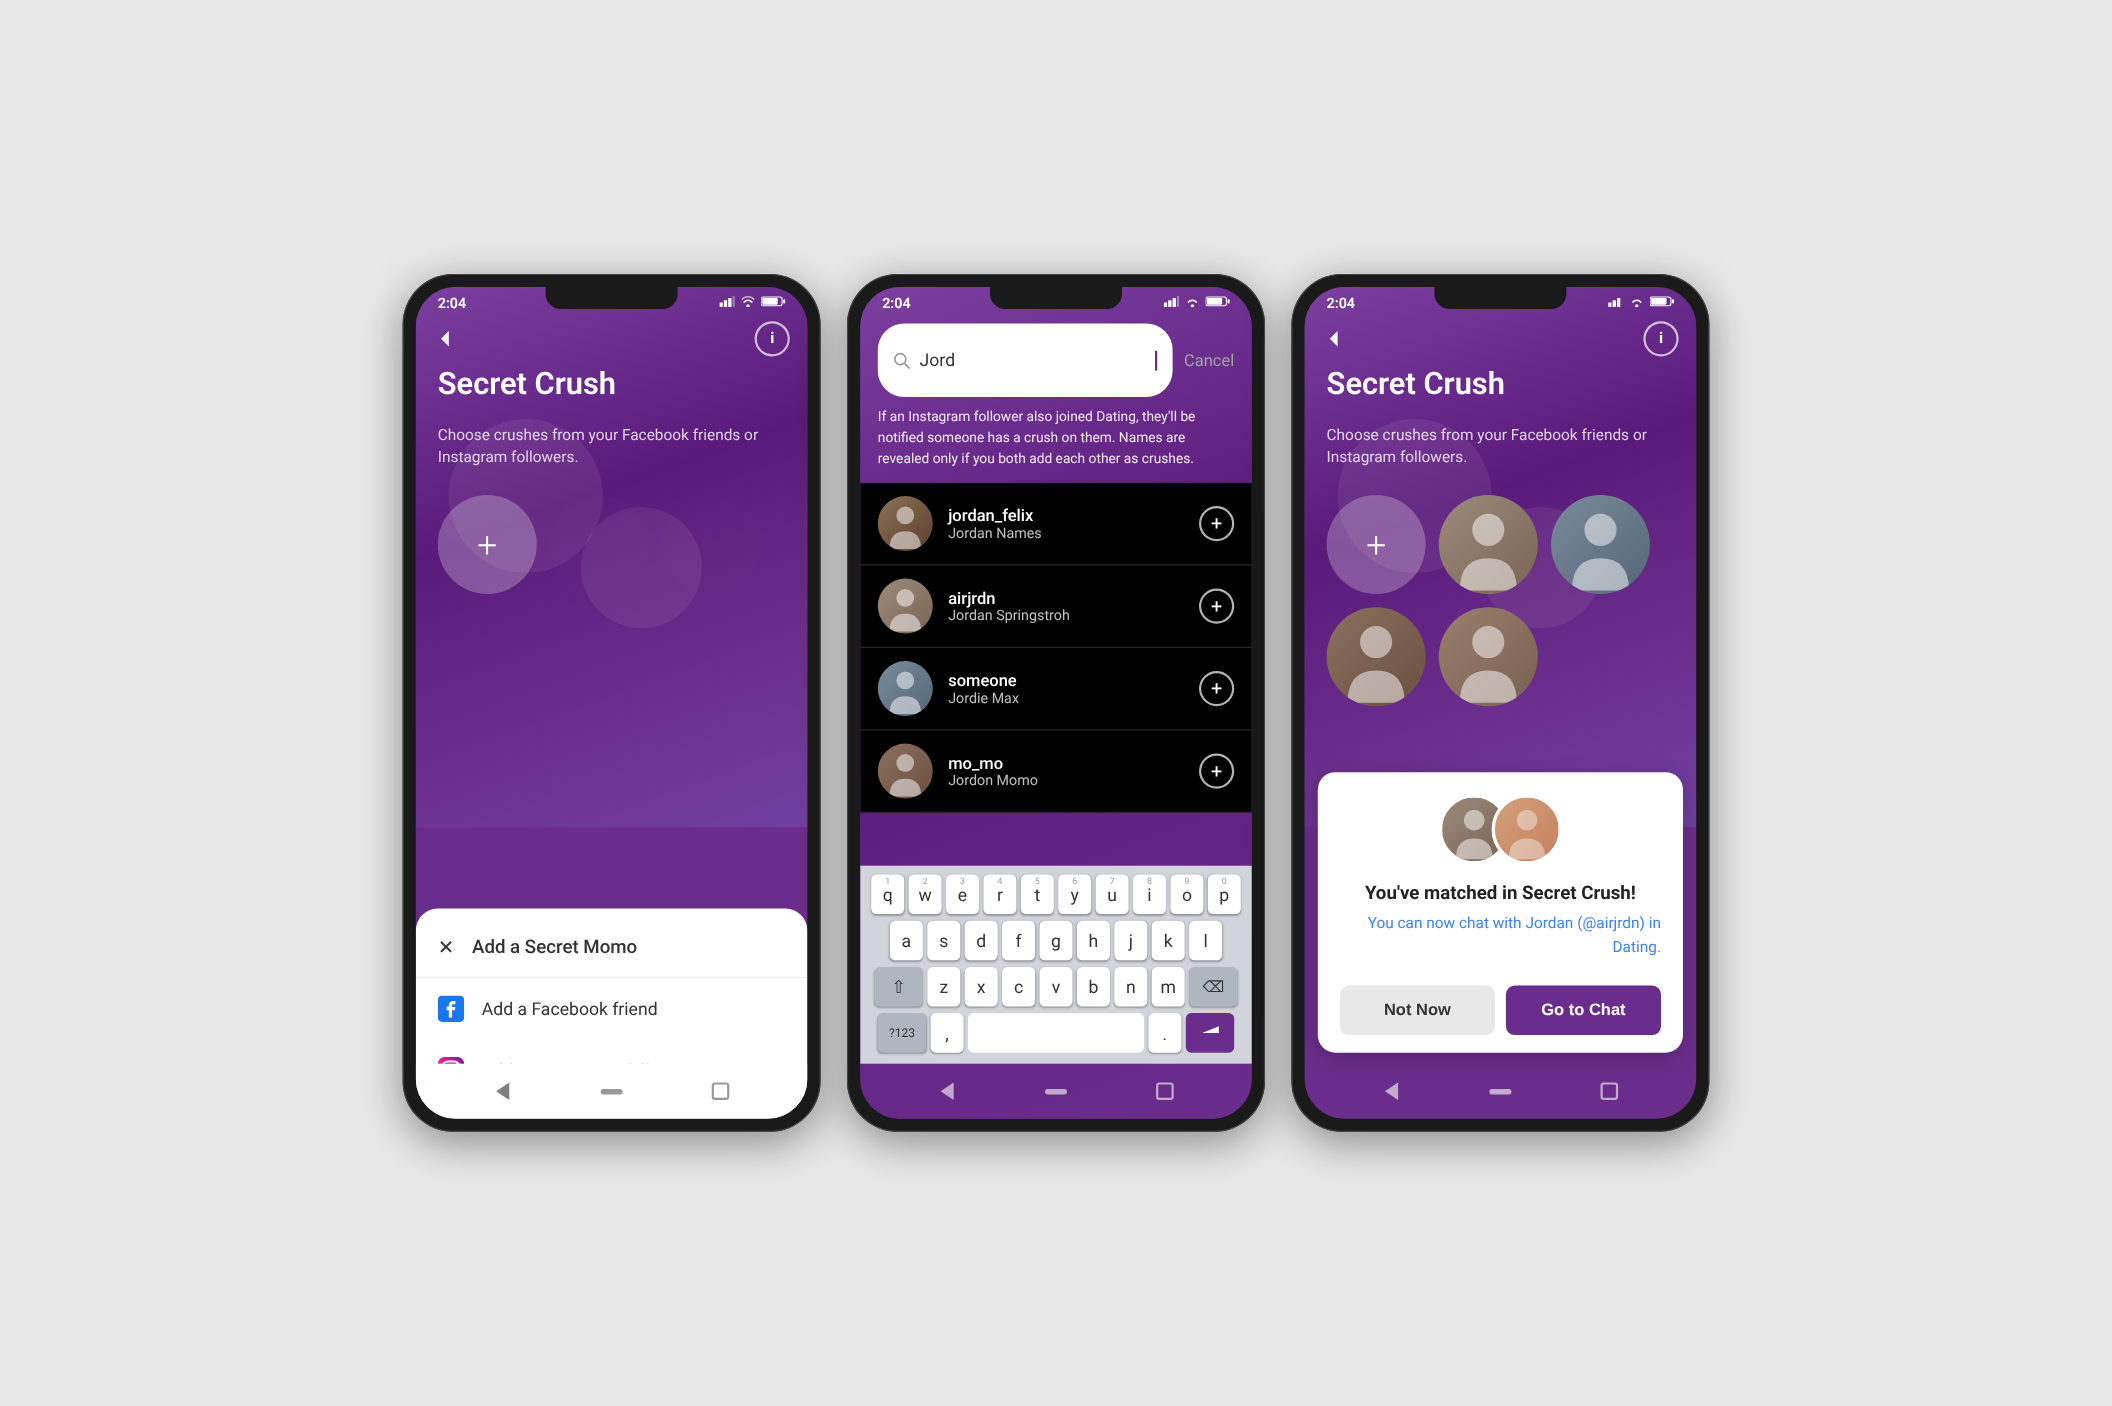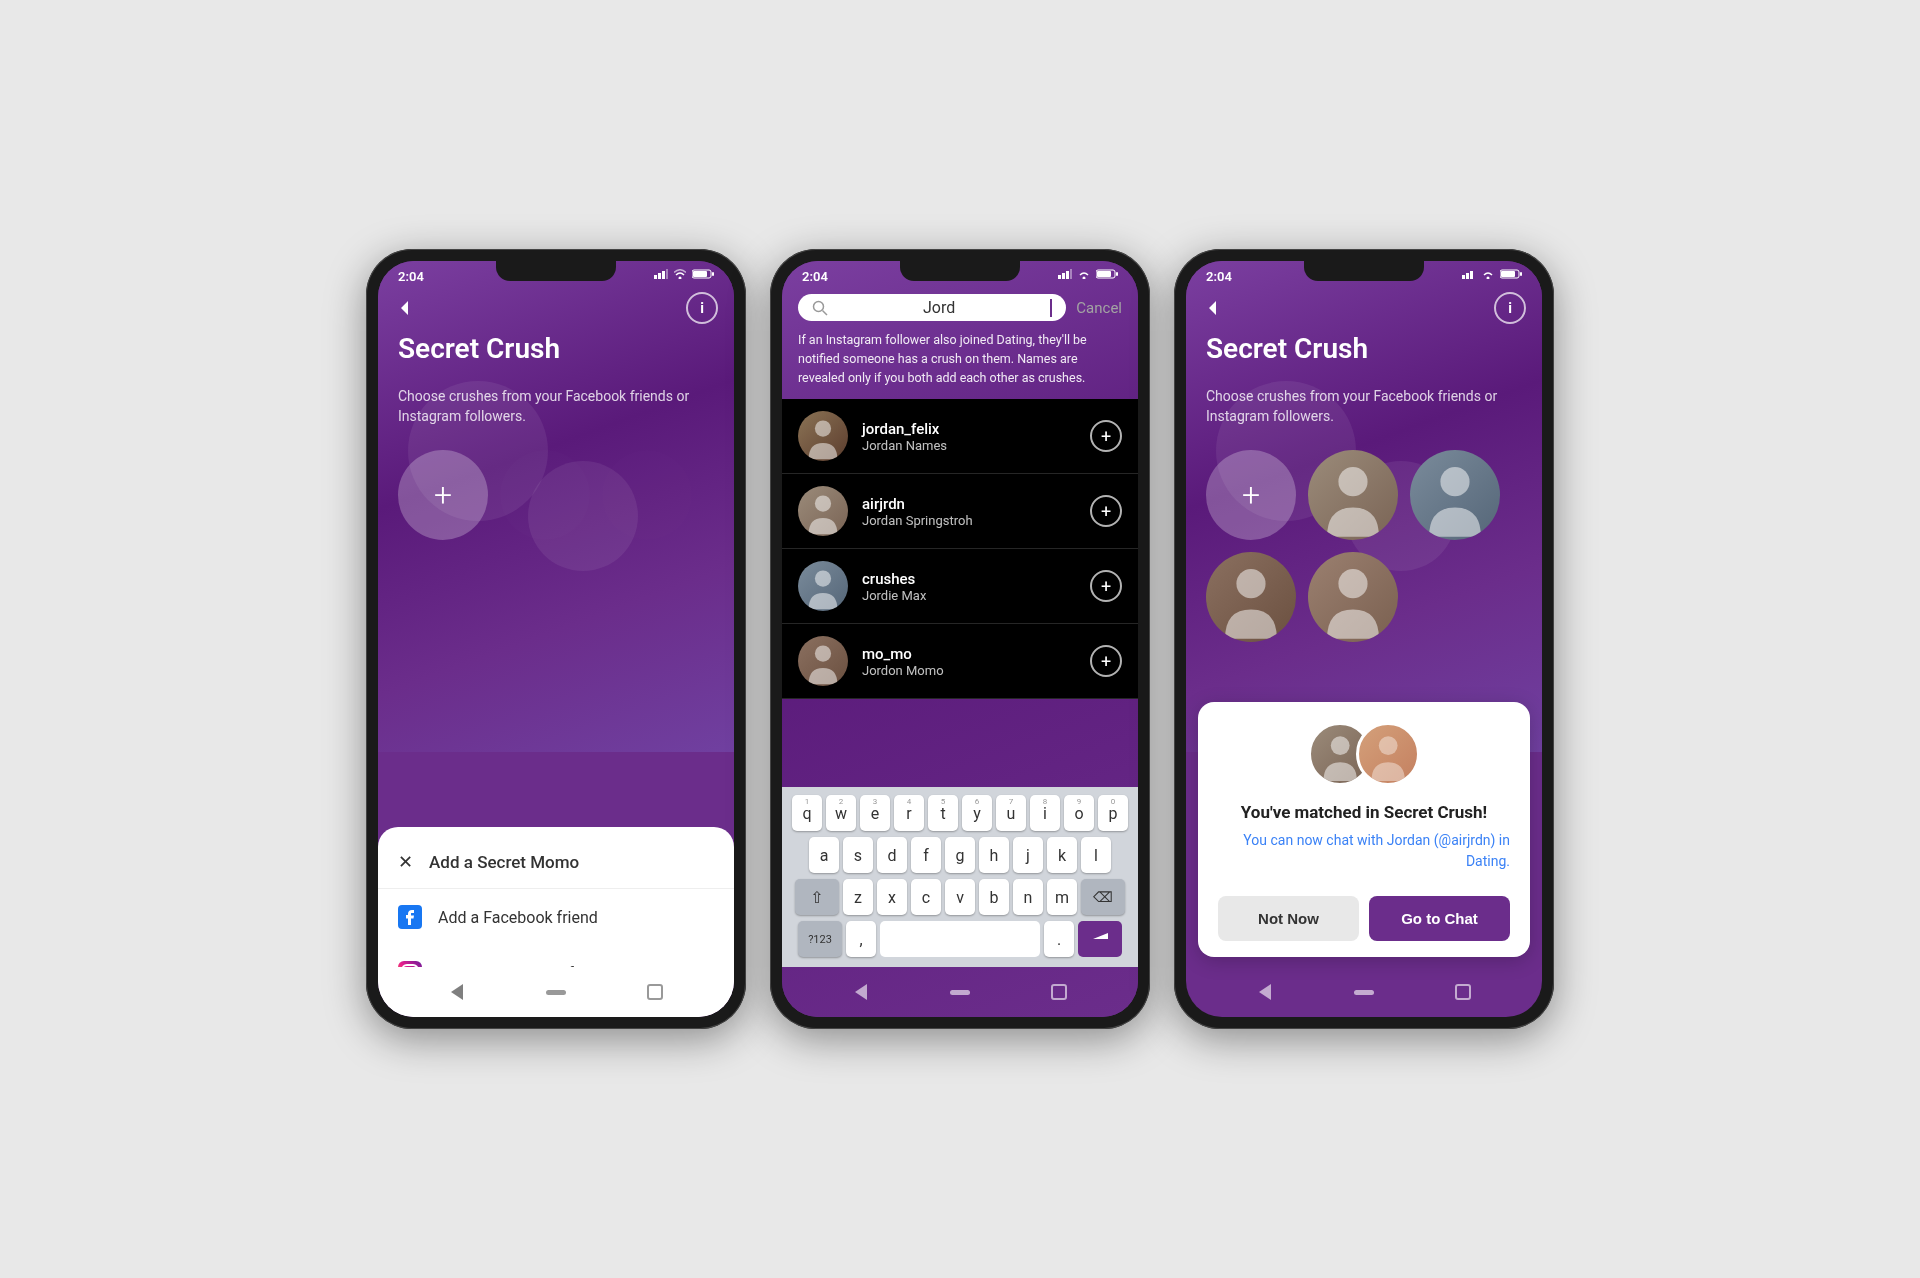--- a/index.html
+++ b/index.html
@@ -197,23 +197,22 @@
       align-items: center;
       gap: 10px;
       padding: 6px 16px 10px;
     }
     .search-input-wrap {
       flex: 1;
       background: white;
       border-radius: 24px;
       display: flex;
       align-items: center;
-      padding: 4px 14px;
+      padding: 24px 14px;
       gap: 8px;
-      text-align: center;
     }
     .search-input-text {
       font-size: 16px;
       color: #333;
       flex: 1;
     }
     .cancel-btn {
       color: #a3a3a3;
       font-size: 15px;
       cursor: pointer;
@@ -627,21 +626,21 @@
       <div class="result-item">
         <div class="result-avatar avatar-person3">
           <div class="person-silhouette">
             <svg viewBox="0 0 40 50" fill="rgba(255,255,255,0.5)">
                 <circle cx="20" cy="14" r="9"></circle>
                 <path d="M4 48 Q4 30 20 30 Q36 30 36 48"></path>
               </svg>
           </div>
         </div>
         <div class="result-info">
-          <div class="result-username">crushes</div>
+          <div class="result-username">someone</div>
           <div class="result-name">Jordie Max</div>
         </div>
         <div class="add-btn-circle">+</div>
       </div>
 
       <div class="result-item">
         <div class="result-avatar avatar-person4">
           <div class="person-silhouette">
             <svg viewBox="0 0 40 50" fill="rgba(255,255,255,0.5)">
                 <circle cx="20" cy="14" r="9"></circle>

